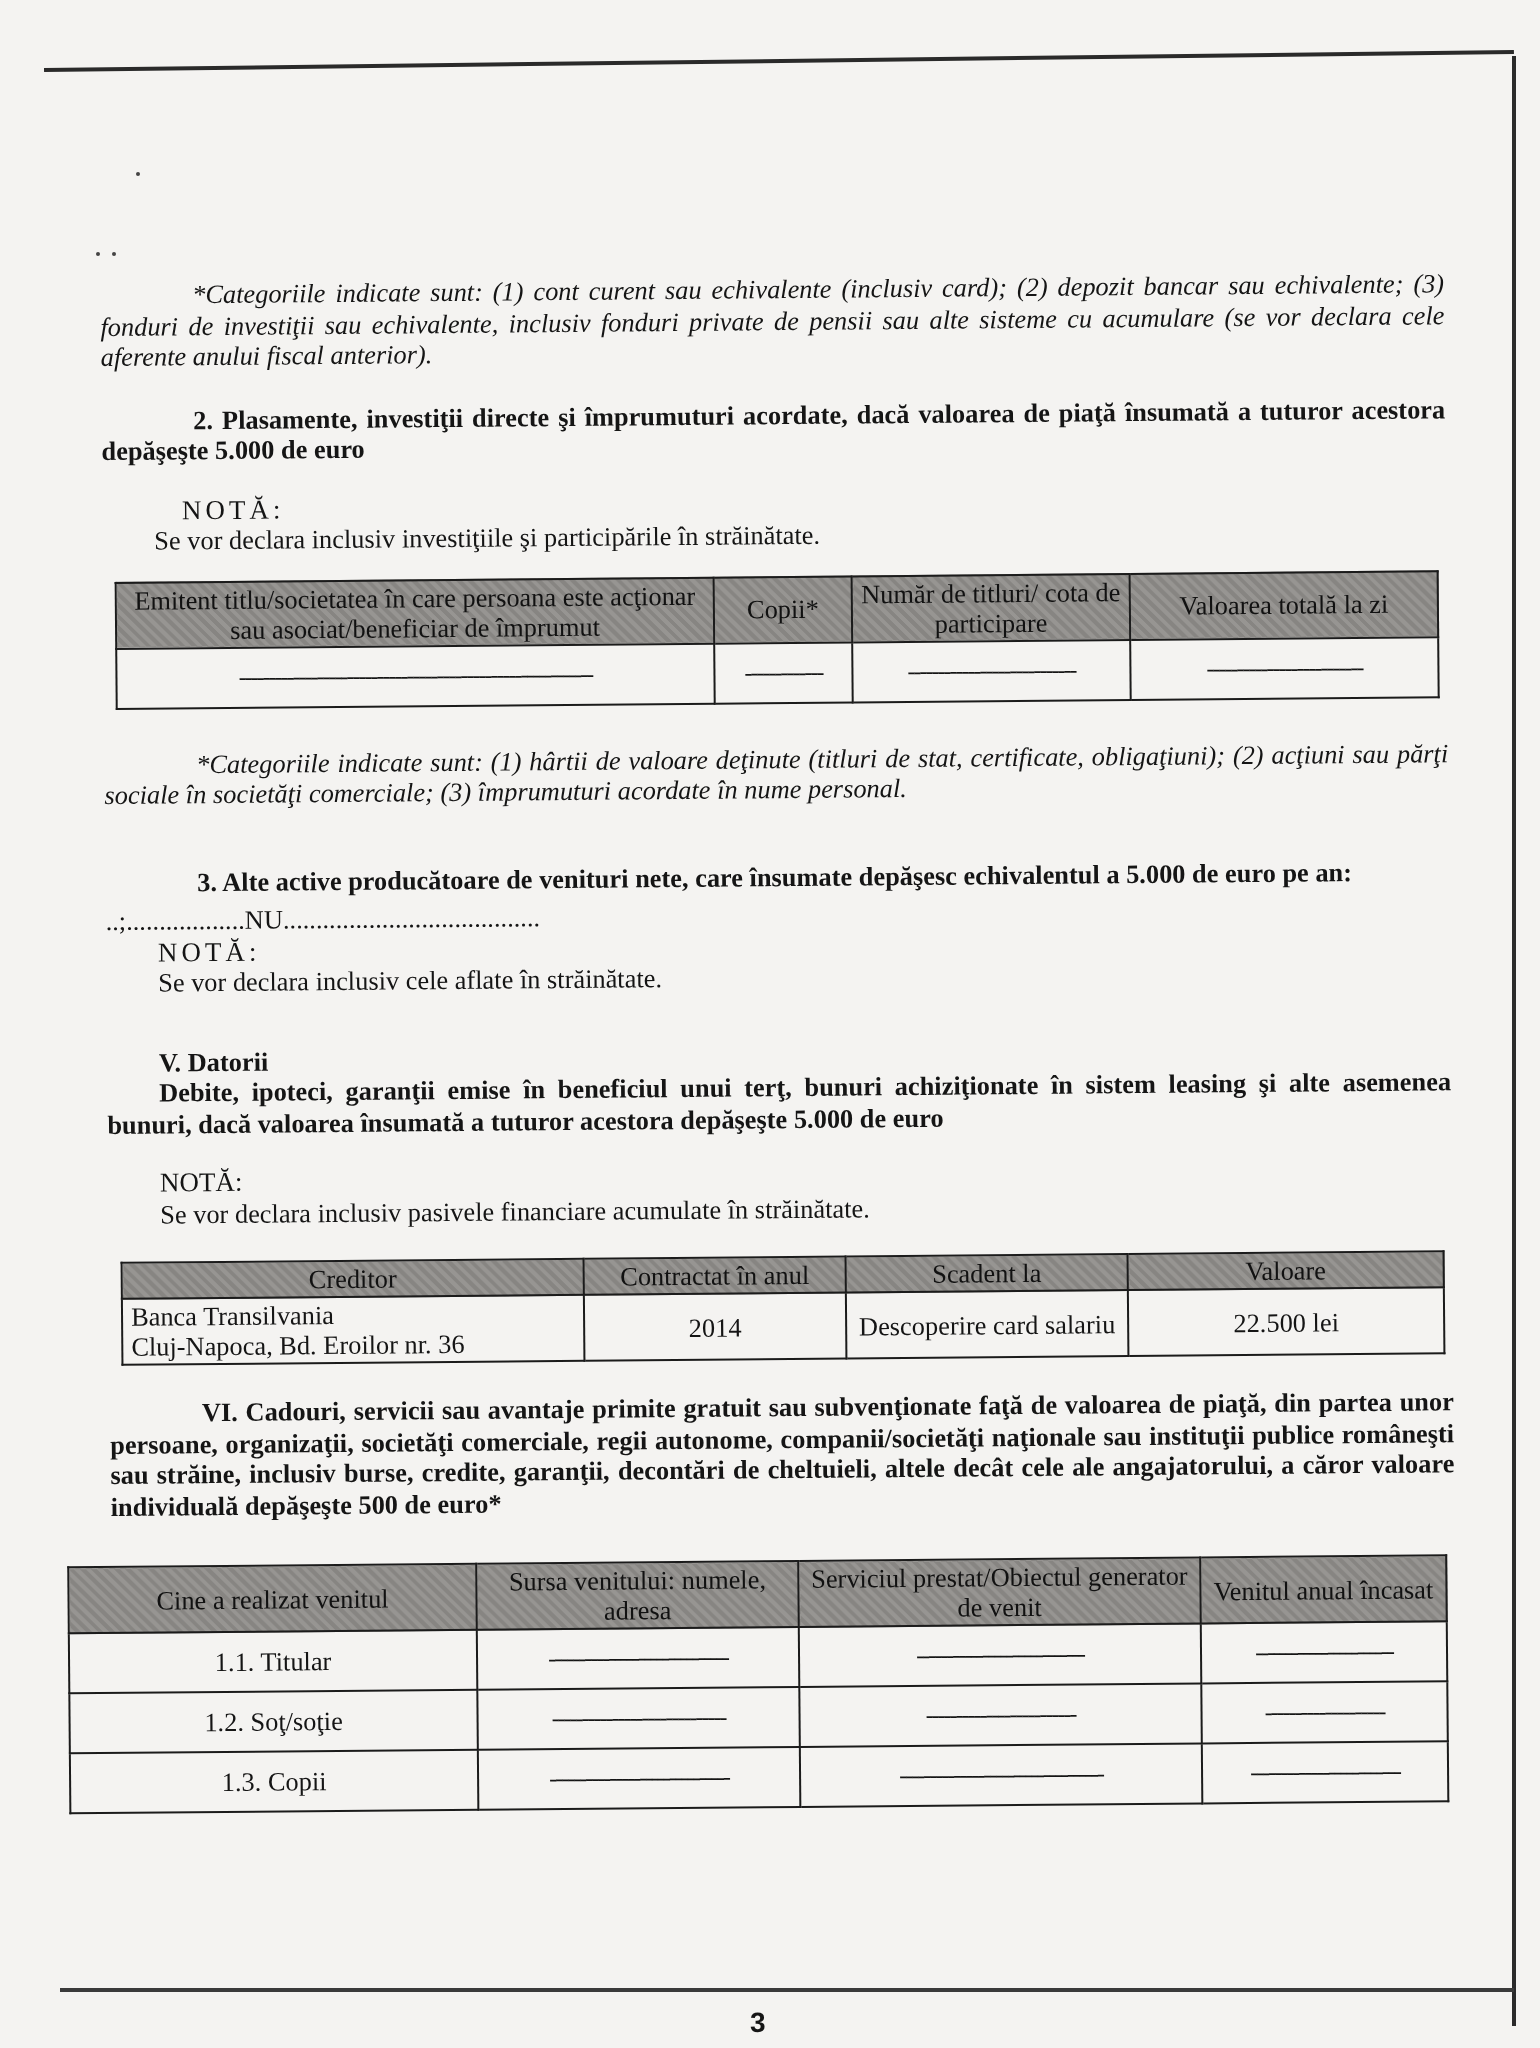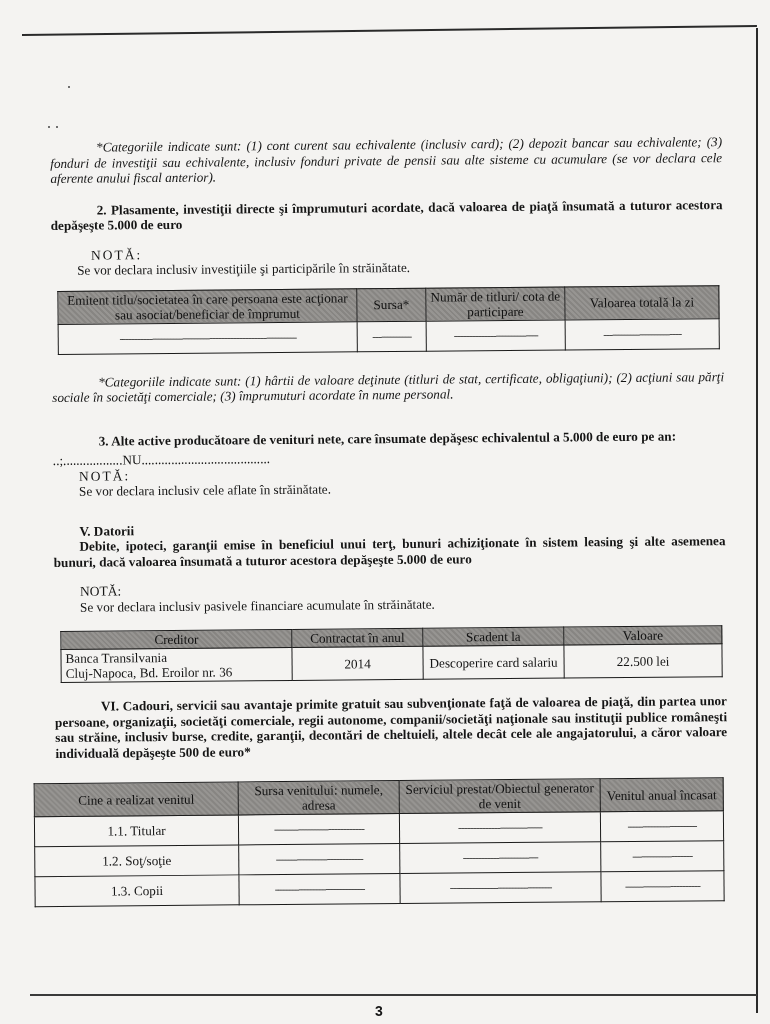--- a/index.html
+++ b/index.html
@@ -76,21 +76,21 @@
   <p class="p bold justify indent">2. Plasamente, investiţii directe şi împrumuturi acordate, dacă valoarea de piaţă însumată a tuturor acestora depăşeşte 5.000 de euro</p>
   <div style="height:14px"></div>
   <p class="p nota-label">NOTĂ:</p>
   <p class="p nota-text">Se vor declara inclusiv investiţiile şi participările în străinătate.</p>
 
   <div style="height:12px"></div>
   <table class="doc">
     <thead>
       <tr>
         <th style="width:290px">Emitent titlu/societatea în care persoana este acţionar sau asociat/beneficiar de împrumut</th>
-        <th style="width:60px">Sursa*</th>
+        <th style="width:60px">Copii*</th>
         <th style="width:130px">Număr de titluri/ cota de participare</th>
         <th>Valoarea totală la zi</th>
       </tr>
     </thead>
     <tbody>
       <tr style="height:30px">
         <td class="dash">-----------------------------------------------------------</td>
         <td class="dash">-------------</td>
         <td class="dash">----------------------------</td>
         <td class="dash">--------------------------</td>

